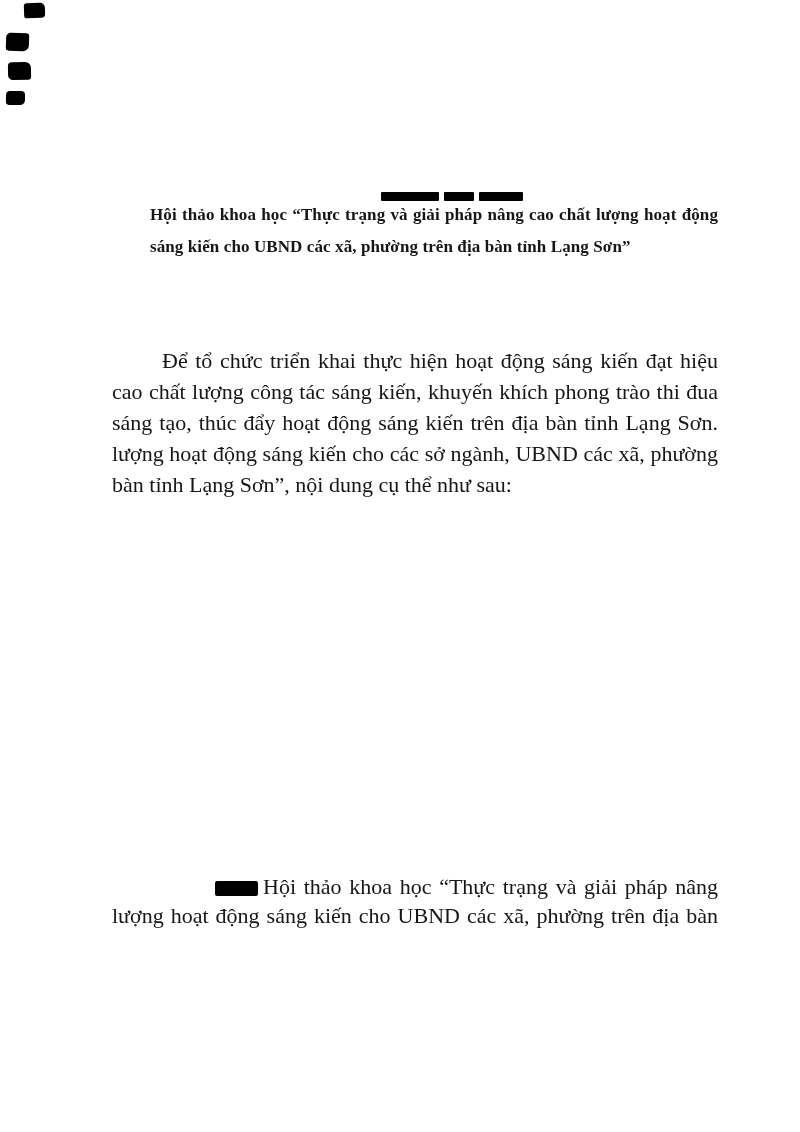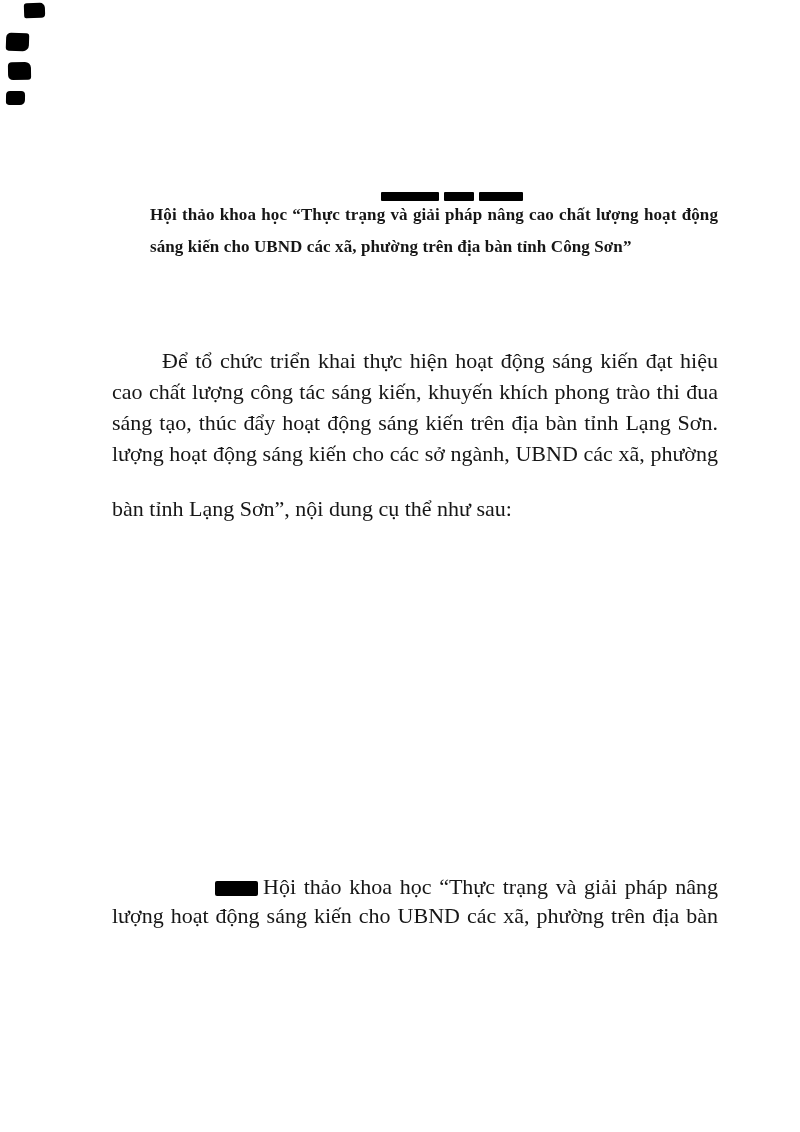--- a/index.html
+++ b/index.html
@@ -78,21 +78,20 @@
   .para-2 .p-line { height: 29px; line-height: 29px; }
 
   .p-line {
     text-align: justify;
     text-align-last: justify;
     overflow: hidden;
   }
   .p-line.last {
     text-align: left;
     text-align-last: left;
-    margin-top: 24px;
   }
   .p-line.indent { padding-left: 50px; width: 556px; }
   .p-line.indent-redact { padding-left: 103px; width: 503px; }
 
   .redact-inline {
     display: inline-block;
     width: 43px;
     height: 15px;
     margin-right: 5px;
     margin-bottom: -2px;
@@ -111,21 +110,21 @@
   <span class="blot blot-4"></span>
 
   <div class="redact-bar">
     <span class="seg seg-1"></span>
     <span class="seg seg-2"></span>
     <span class="seg seg-3"></span>
   </div>
 
   <div class="doc-title">
     <div class="t-line fill">Hội thảo khoa học “Thực trạng và giải pháp nâng cao chất lượng hoạt động</div>
-    <div class="t-line">sáng kiến cho UBND các xã, phường trên địa bàn tỉnh Công Sơn”</div>
+    <div class="t-line">sáng kiến cho UBND các xã, phường trên địa bàn tỉnh Lạng Sơn”</div>
   </div>
 
   <div class="para para-1">
     <div class="p-line indent">Để tổ chức triển khai thực hiện hoạt động sáng kiến đạt hiệu quả, nâng</div>
     <div class="p-line">cao chất lượng công tác sáng kiến, khuyến khích phong trào thi đua lao động</div>
     <div class="p-line">sáng tạo, thúc đẩy hoạt động sáng kiến trên địa bàn tỉnh Lạng Sơn. Sở Khoa học</div>
     <div class="p-line">lượng hoạt động sáng kiến cho các sở ngành, UBND các xã, phường trên địa</div>
     <div class="p-line last">bàn tỉnh Lạng Sơn”, nội dung cụ thể như sau:</div>
   </div>
 

